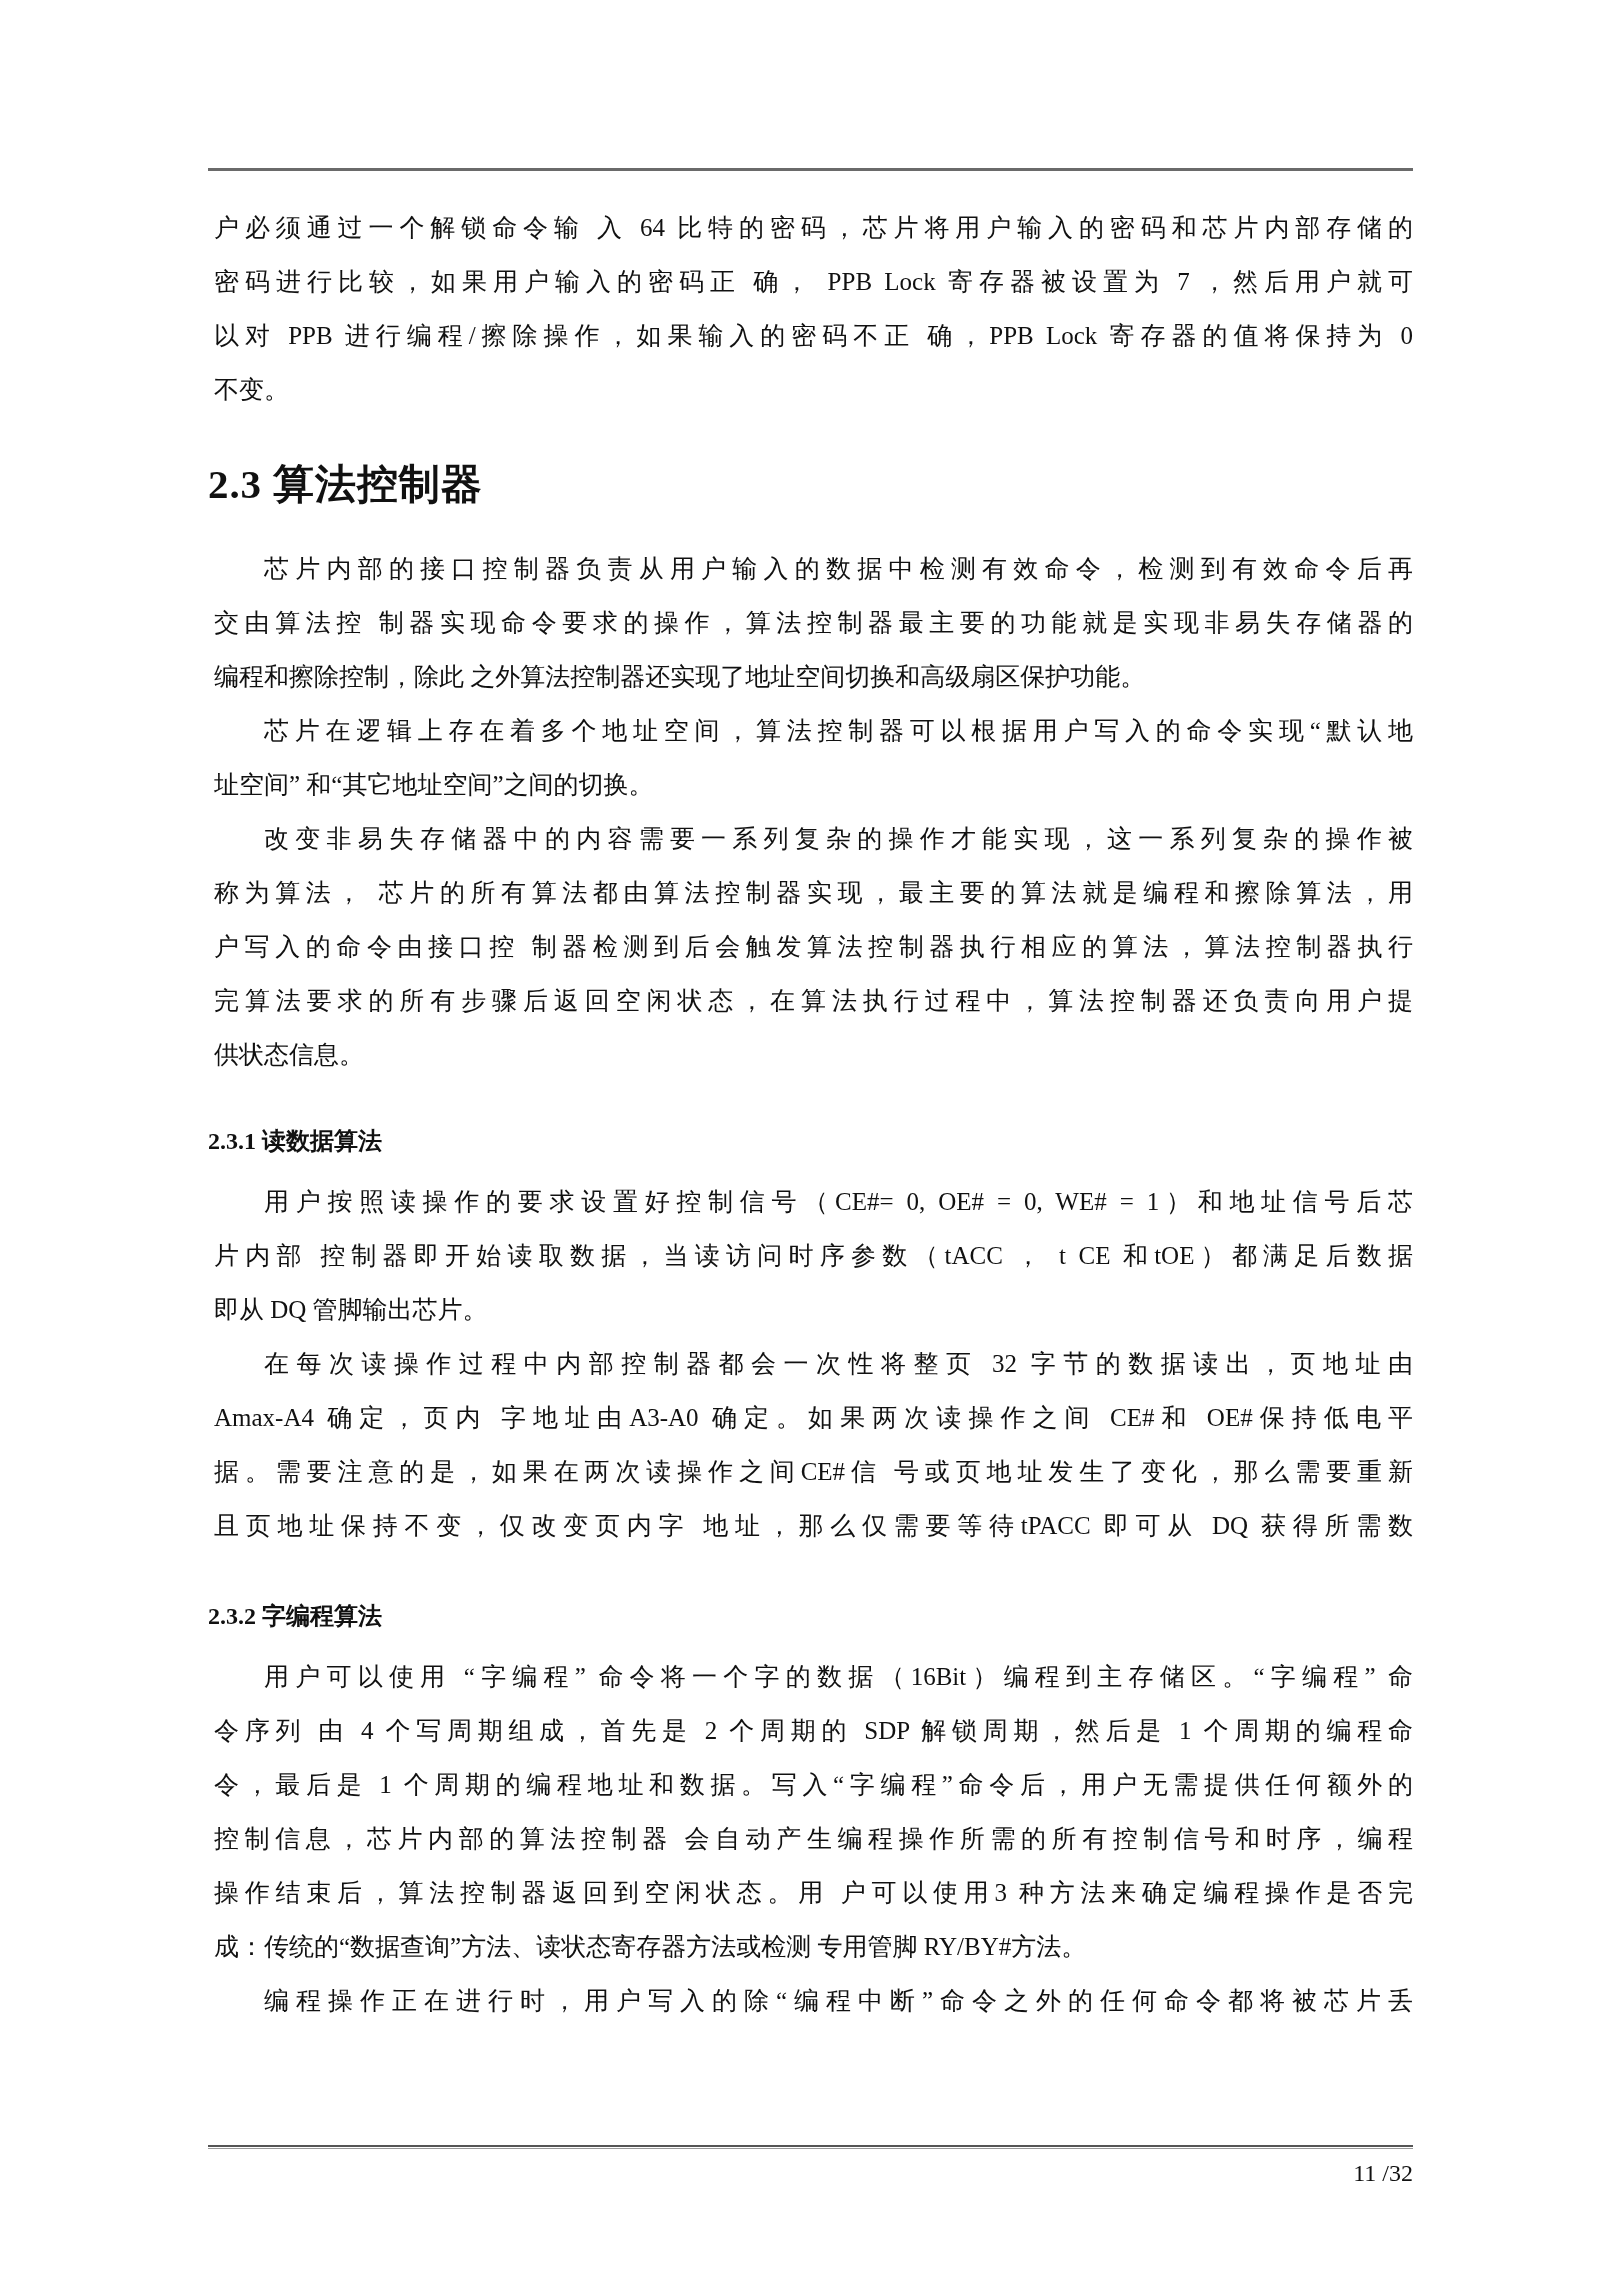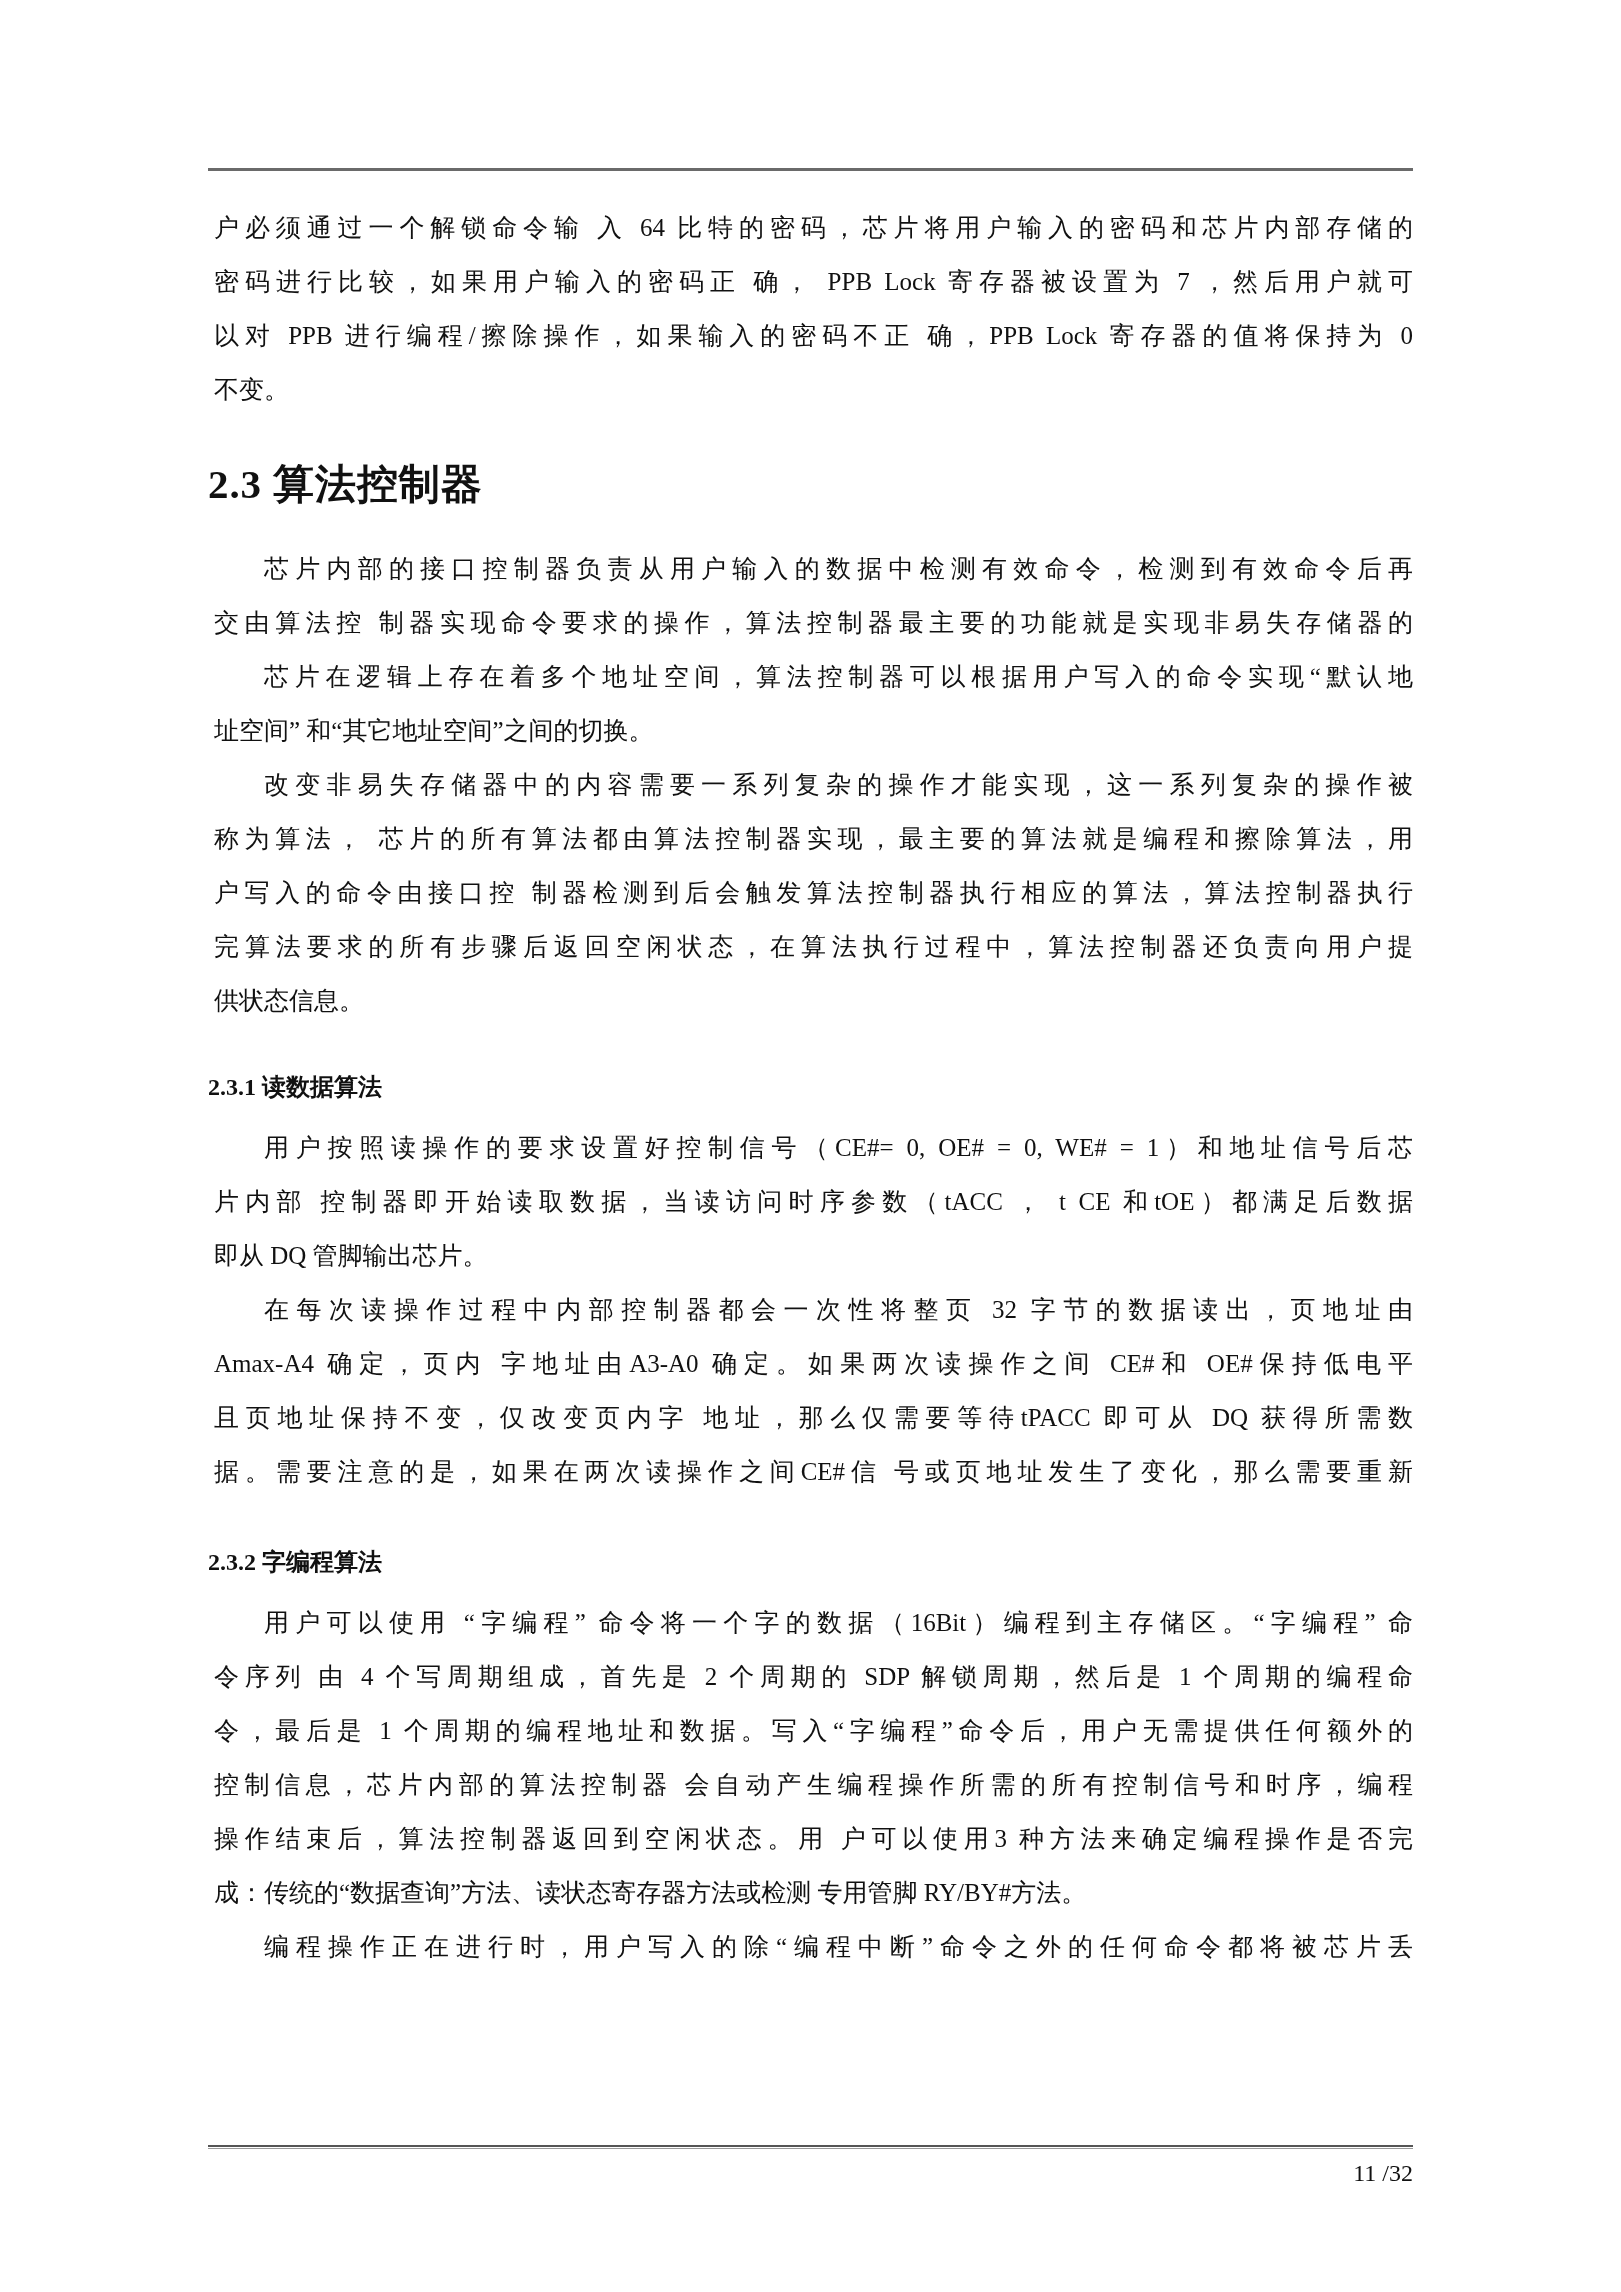--- a/index.html
+++ b/index.html
@@ -85,20 +85,21 @@
       <div class="line">密码进行比较，如果用户输入的密码正 确， PPB Lock 寄存器被设置为 7 ，然后用户就可</div>
       <div class="line">以对 PPB 进行编程/擦除操作，如果输入的密码不正 确，PPB Lock 寄存器的值将保持为 0</div>
       <div class="line last">不变。</div>
     </div>
 
     <div class="h1">2.3 算法控制器</div>
 
     <div class="para">
       <div class="line ind">芯片内部的接口控制器负责从用户输入的数据中检测有效命令，检测到有效命令后再</div>
       <div class="line">交由算法控 制器实现命令要求的操作，算法控制器最主要的功能就是实现非易失存储器的</div>
+      <div class="line last">编程和擦除控制，除此 之外算法控制器还实现了地址空间切换和高级扇区保护功能。</div>
     </div>
 
     <div class="para">
       <div class="line ind">芯片在逻辑上存在着多个地址空间，算法控制器可以根据用户写入的命令实现“默认地</div>
       <div class="line last">址空间” 和“其它地址空间”之间的切换。</div>
     </div>
 
     <div class="para">
       <div class="line ind">改变非易失存储器中的内容需要一系列复杂的操作才能实现，这一系列复杂的操作被</div>
       <div class="line">称为算法， 芯片的所有算法都由算法控制器实现，最主要的算法就是编程和擦除算法，用</div>
@@ -111,22 +112,22 @@
 
     <div class="para">
       <div class="line ind">用户按照读操作的要求设置好控制信号（CE#= 0, OE# = 0, WE# = 1）和地址信号后芯</div>
       <div class="line">片内部 控制器即开始读取数据，当读访问时序参数（tACC ， t CE 和tOE）都满足后数据</div>
       <div class="line last">即从 DQ 管脚输出芯片。</div>
     </div>
 
     <div class="para">
       <div class="line ind">在每次读操作过程中内部控制器都会一次性将整页 32 字节的数据读出，页地址由</div>
       <div class="line">Amax-A4 确定，页内 字地址由A3-A0 确定。如果两次读操作之间 CE#和 OE#保持低电平</div>
+      <div class="line">据。需要注意的是，如果在两次读操作之间CE#信 号或页地址发生了变化，那么需要重新</div>
       <div class="line">且页地址保持不变，仅改变页内字 地址，那么仅需要等待tPACC 即可从 DQ 获得所需数</div>
-      <div class="line">据。需要注意的是，如果在两次读操作之间CE#信 号或页地址发生了变化，那么需要重新</div>
     </div>
 
     <div class="h2 second">2.3.2 字编程算法</div>
 
     <div class="para">
       <div class="line ind">用户可以使用 “字编程” 命令将一个字的数据（16Bit）编程到主存储区。“字编程” 命</div>
       <div class="line">令序列 由 4 个写周期组成，首先是 2 个周期的 SDP 解锁周期，然后是 1 个周期的编程命</div>
       <div class="line">令，最后是 1 个周期的编程地址和数据。写入“字编程”命令后，用户无需提供任何额外的</div>
       <div class="line">控制信息，芯片内部的算法控制器 会自动产生编程操作所需的所有控制信号和时序，编程</div>
       <div class="line">操作结束后，算法控制器返回到空闲状态。用 户可以使用3 种方法来确定编程操作是否完</div>

